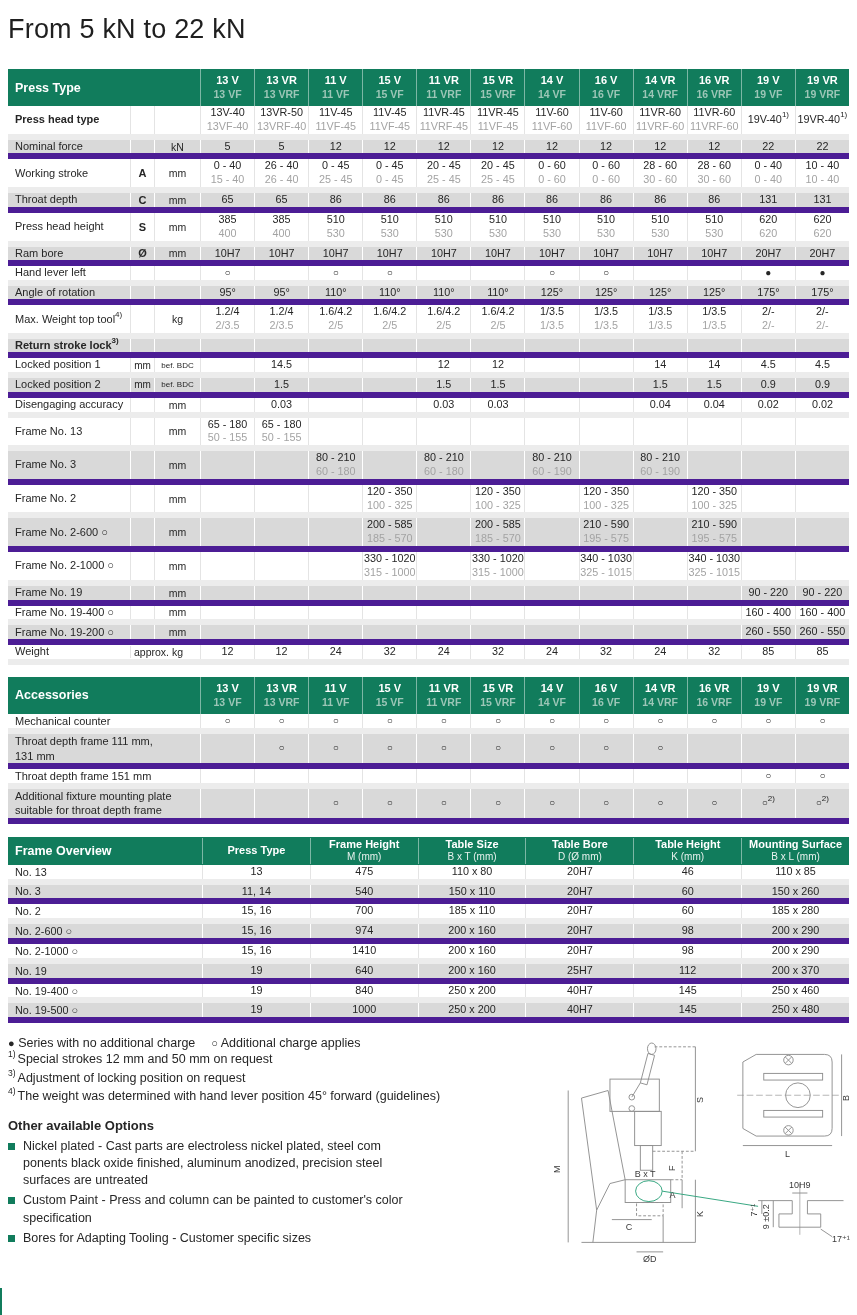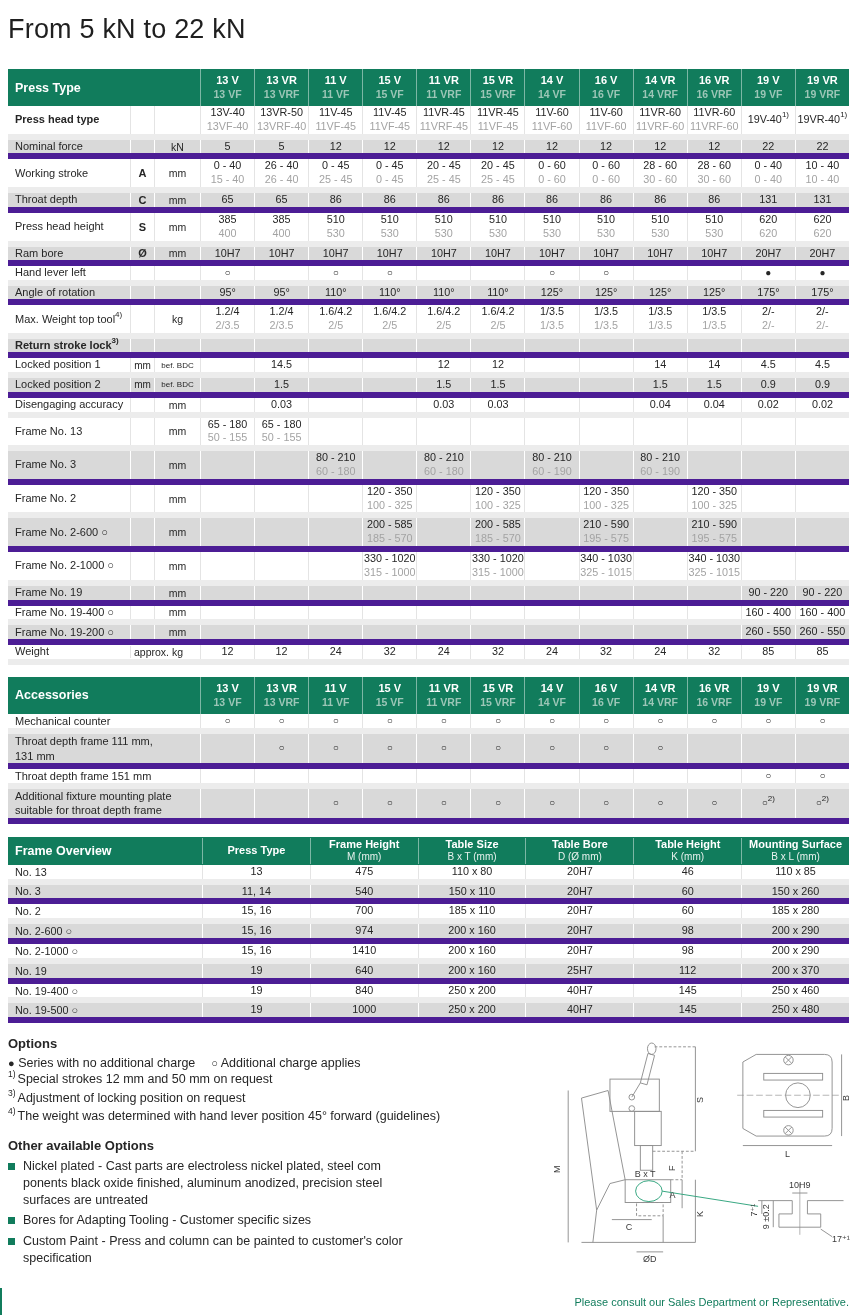--- a/index.html
+++ b/index.html
@@ -1171,42 +1171,41 @@
           <div class="dc">250 x 200</div>
           <div class="dc">40H7</div>
           <div class="dc">145</div>
           <div class="dc">250 x 480</div>
         </div>
       </div>
   </div>
 
   <div class="bottom">
     <div class="bleft">
-      <div class="sect-title">Options</div>
       <div class="legend-line"><span class="leg"><span class="lsym">●</span> Series with no additional charge</span><span class="leg"><span class="lsym">○</span> Additional charge applies</span></div>
       <div>
           <div class="fn"><sup>1)</sup>Special strokes 12 mm and 50 mm on request</div>
           <div class="fn"><sup>3)</sup>Adjustment of locking position on request</div>
           <div class="fn"><sup>4)</sup>The weight was determined with hand lever position 45° forward (guidelines)</div>
         </div>
 
       <div class="other">
         <div class="sect-title">Other available Options</div>
         <div>
             <div class="oi">
               <span class="sq"></span>
               <span class="oit">Nickel plated - Cast parts are electroless nickel plated, steel com<br>ponents black oxide finished, aluminum anodized, precision steel<br>surfaces are untreated</span>
             </div>
             <div class="oi">
               <span class="sq"></span>
-              <span class="oit">Bores for Adapting Tooling - Customer specific sizes</span>
+              <span class="oit">Custom Paint - Press and column can be painted to customer's color<br>specification</span>
             </div>
             <div class="oi">
               <span class="sq"></span>
-              <span class="oit">Custom Paint - Press and column can be painted to customer's color<br>specification</span>
+              <span class="oit">Bores for Adapting Tooling - Customer specific sizes</span>
             </div>
           </div>
       </div>
     </div>
 
     <div class="bright">
       <svg width="300" height="240" viewBox="0 0 316 246">
         <g stroke="#8f8f8f" stroke-width="1" fill="none">
 
           <ellipse cx="104" cy="10" rx="4.5" ry="6"></ellipse>
@@ -1287,15 +1286,14 @@
         <text x="260" y="157" text-anchor="middle">10H9</text>
         <text x="227" y="187" transform="rotate(-90 227 187)" text-anchor="middle" font-size="8">9 ±0.2</text>
         <text x="215" y="180" transform="rotate(-90 215 180)" text-anchor="middle" font-size="8">7⁺¹</text>
         <text x="294" y="214" font-size="8.5">17⁺¹</text>
       </svg>
     </div>
   </div>
 </div>
 
 <div class="footer">
-  <div>Please consult our Sales Department or Representative.</div>
 </div>
 <div class="green-edge"></div>
 
 </body></html>

